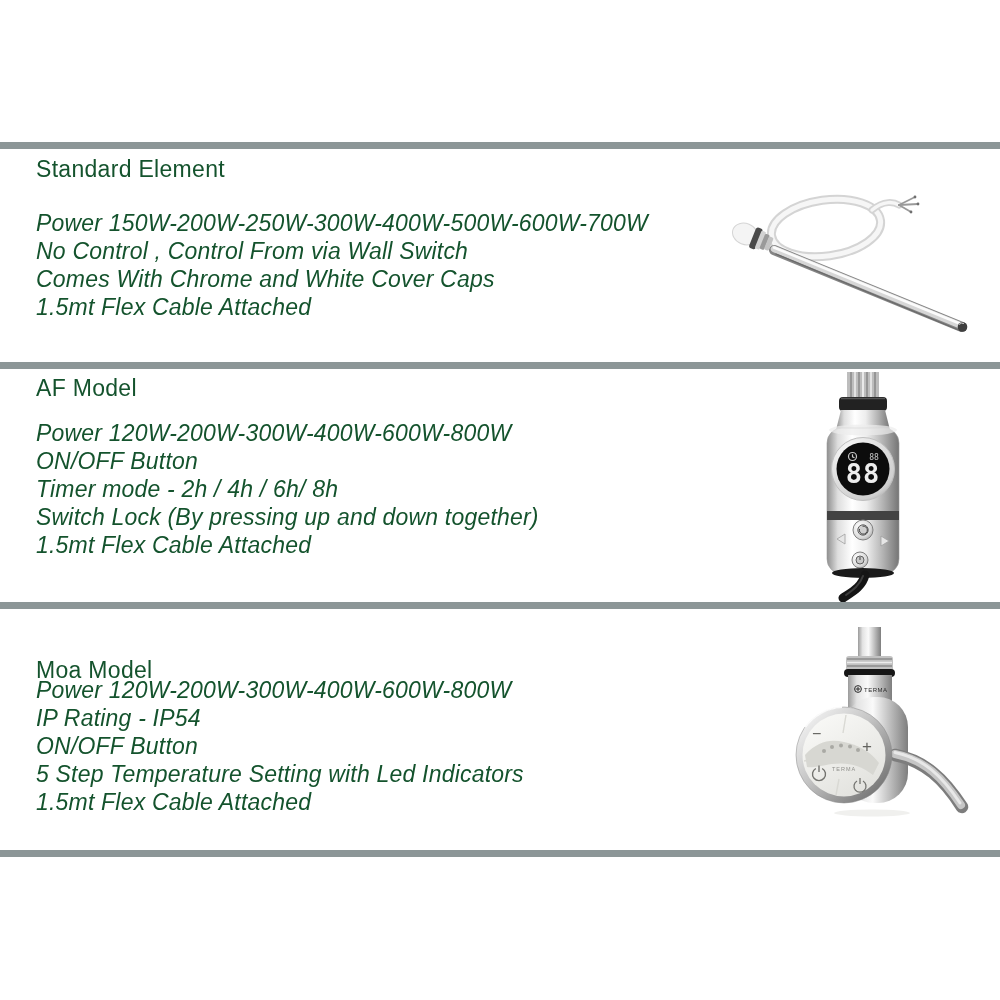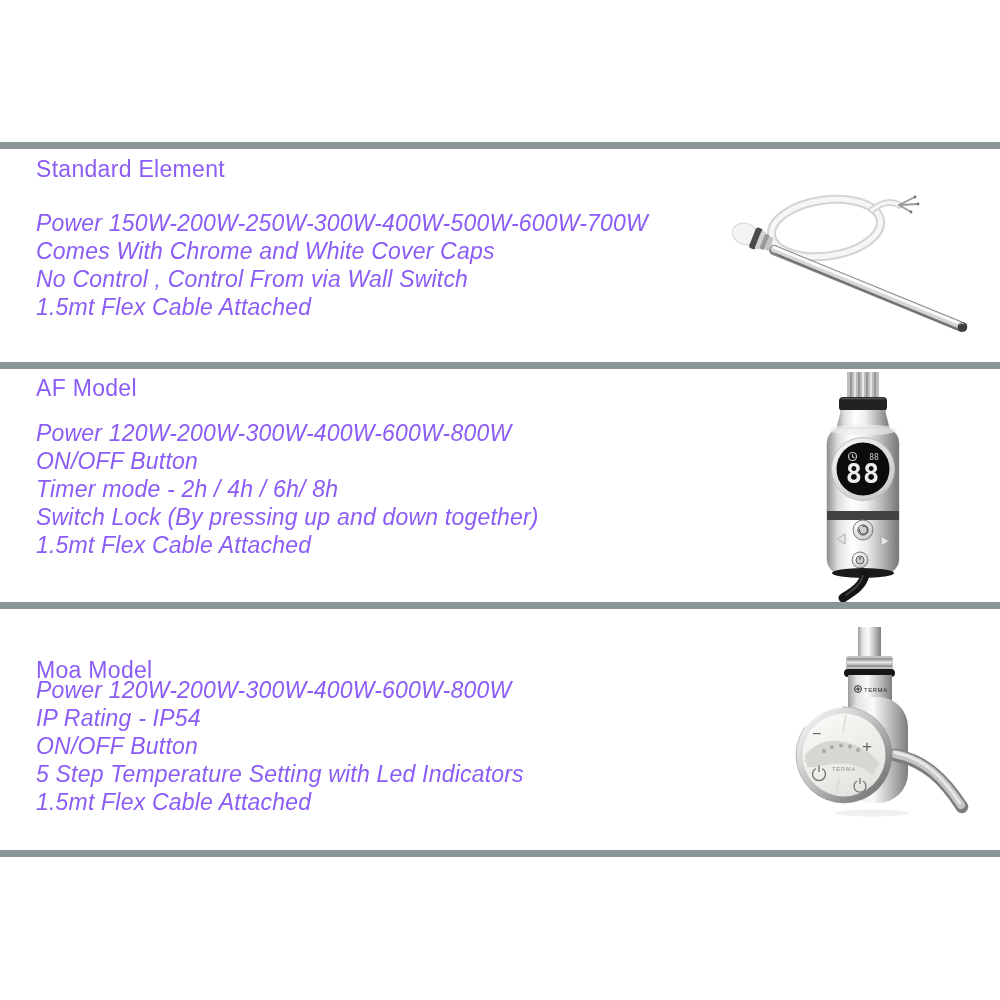--- a/index.html
+++ b/index.html
@@ -1,18 +1,18 @@
 <!DOCTYPE html>
 <html><head>
 <meta charset="utf-8">
 <style>
   html,body{margin:0;padding:0;background:#fff;}
   .page{
     position:relative;width:1000px;height:1000px;background:#ffffff;
-    font-family:"Liberation Sans","DejaVu Sans",sans-serif;color:#8b5cf6;overflow:hidden;
+    font-family:"Liberation Sans","DejaVu Sans",sans-serif;color:#14532d;overflow:hidden;
   }
   .divider{position:absolute;left:0;width:1000px;height:7px;background:#8c9697;}
   .sec-title{
     position:absolute;left:36px;margin:0;font-size:23px;font-weight:400;
     letter-spacing:.3px;line-height:28px;white-space:nowrap;
   }
   .features{
     position:absolute;left:36px;margin:0;padding:0;list-style:none;
     font-size:23px;line-height:28px;letter-spacing:.2px;white-space:nowrap;font-style:italic;
   }
@@ -25,22 +25,22 @@
 <div class="page">
 
   <div class="divider" style="top:142px"></div>
   <div class="divider" style="top:362px"></div>
   <div class="divider" style="top:602px"></div>
   <div class="divider" style="top:850px"></div>
 
   <h2 class="sec-title" style="top:155px">Standard Element</h2>
   <ul class="features" style="top:209px">
     <li>Power 150W-200W-250W-300W-400W-500W-600W-700W</li>
+    <li>No Control , Control From via Wall Switch</li>
     <li>Comes With Chrome and White Cover Caps</li>
-    <li>No Control , Control From via Wall Switch</li>
     <li>1.5mt Flex Cable Attached</li>
   </ul>
 
   <div class="photo" style="left:700px;top:150px;width:300px;height:215px">
     <svg width="300" height="215" viewBox="0 0 300 215">
 
       <g>
         <ellipse cx="126" cy="78" rx="55" ry="28" transform="rotate(-8 126 78)" fill="none" stroke="#d4d4d4" stroke-width="9"></ellipse>
         <ellipse cx="126" cy="78" rx="55" ry="28" transform="rotate(-8 126 78)" fill="none" stroke="#f6f6f6" stroke-width="5"></ellipse>
         <path d="M 172 60 C 184 50 194 52 199 55" fill="none" stroke="#d4d4d4" stroke-width="7" stroke-linecap="round"></path>

